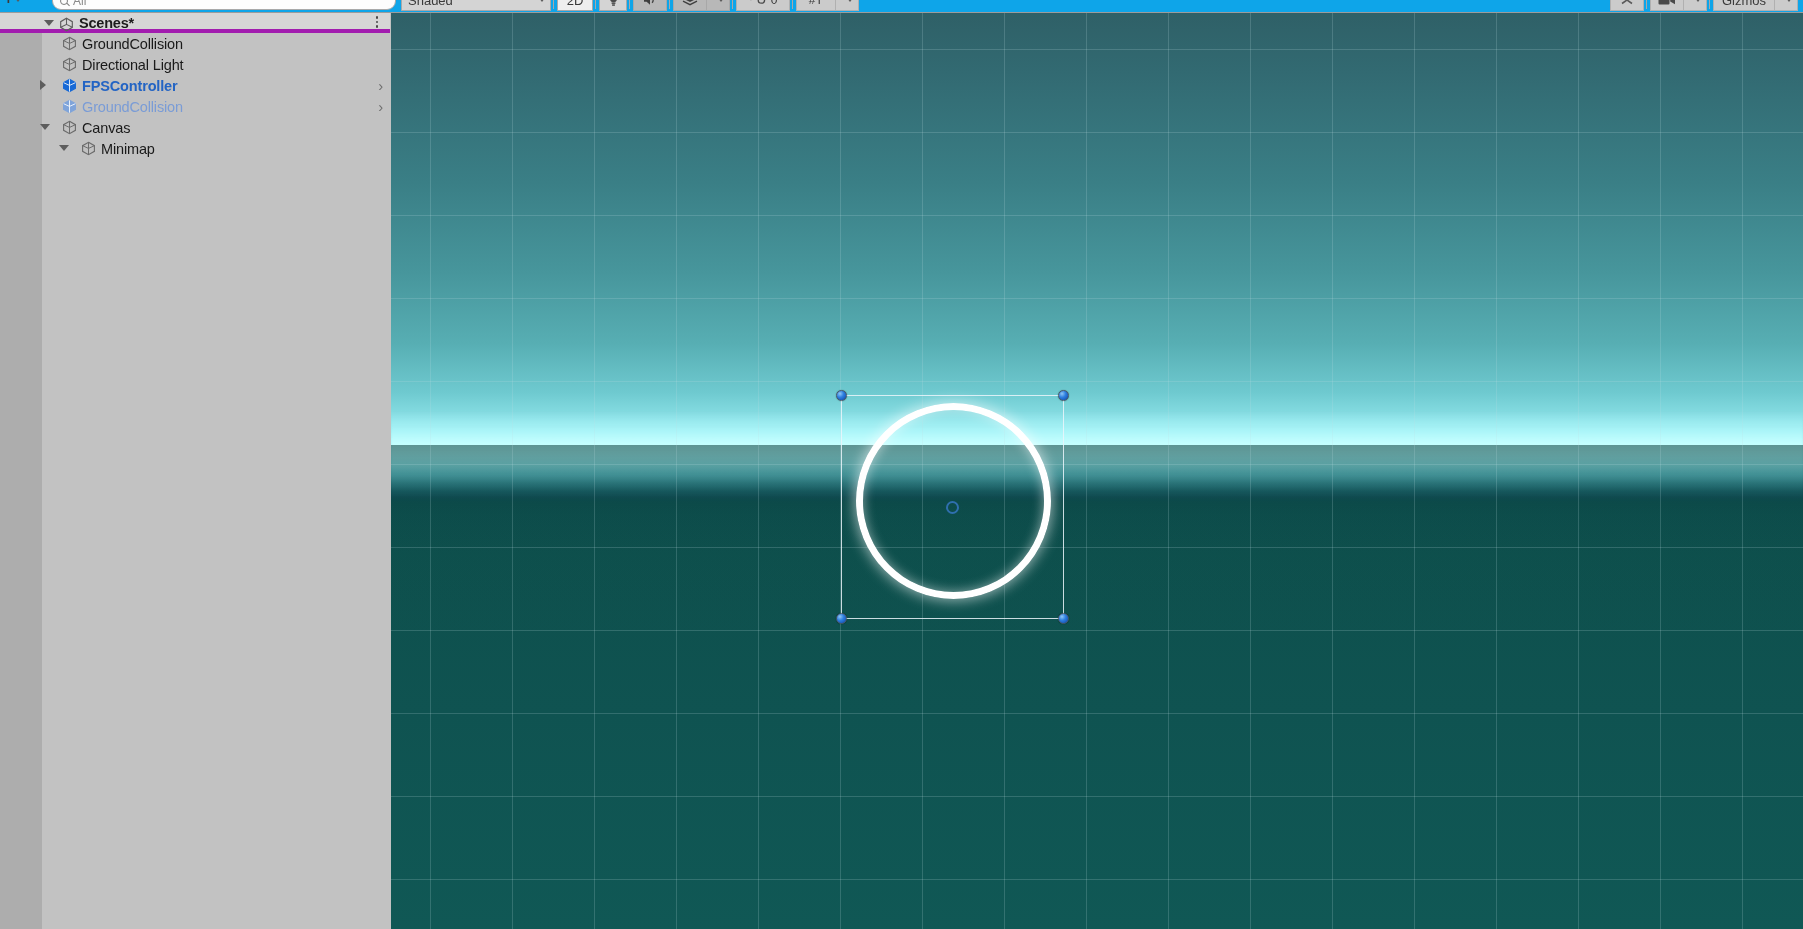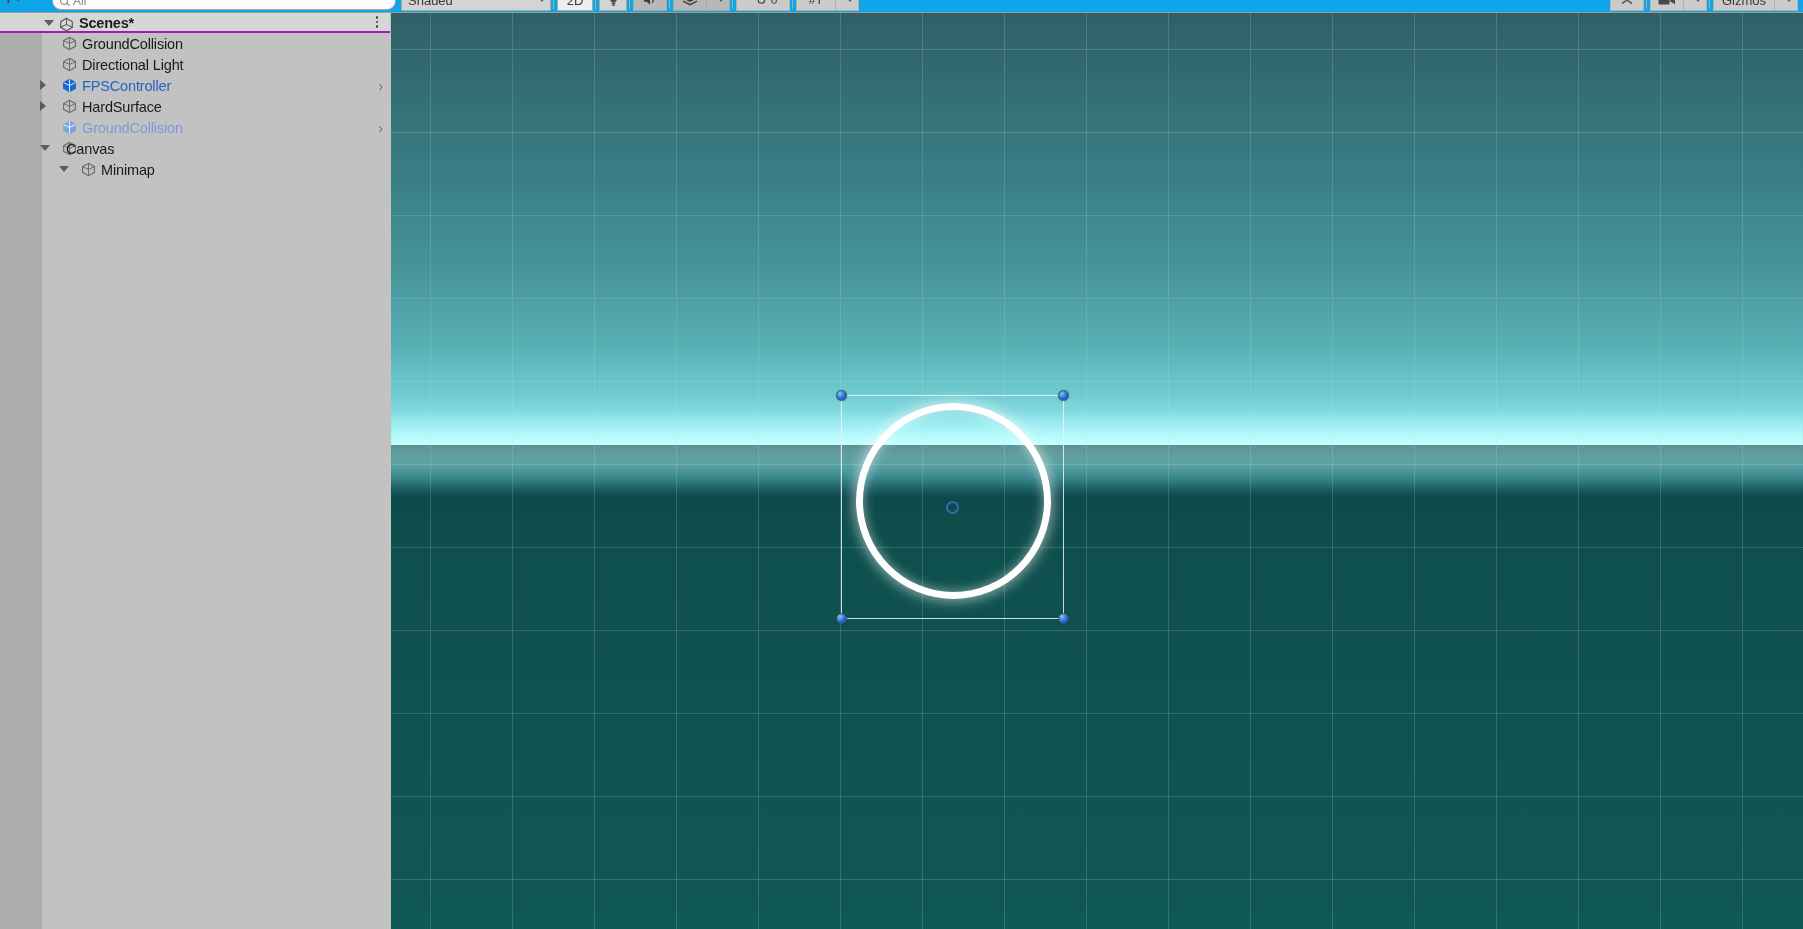--- a/index.html
+++ b/index.html
@@ -65,21 +65,21 @@
     background: #c2c2c2;
   }
   .h-gutter {
     position: absolute; left: 0; top: 0; width: 42px; height: 916px;
     background: #adadad;
   }
   .h-scene-header {
     position: absolute; left: 0; top: 0; width: 390px; height: 20px;
     background: #d6d6d6;
     display: flex; align-items: center;
-    border-bottom: 2px solid #a21caf;
+    border-bottom: 4px solid #a21caf;
   }
   .h-scene-arrow {
     position: absolute; left: 44px; top: 7px;
     border-left: 5px solid transparent; border-right: 5px solid transparent;
     border-top: 6px solid #5d5d5d;
   }
   .h-scene-icon { position: absolute; left: 59px; top: 4px; }
   .h-scene-name {
     position: absolute; left: 79px; top: 2px;
     font-size: 14.5px; font-weight: bold; color: #1c1c1c;
@@ -316,46 +316,38 @@
                 <path d="M8 1.4V7.9L1.7 5M8 7.9l6.3-2.9M8 7.9v6.7" fill="none" stroke="#6b6b6b" stroke-width="1.05" opacity="1"></path>
               </svg></span>
             <span class="label" style="left: 82px;">Directional Light</span>
           </div>
           <div class="h-row">
             <span class="twisty closed" style="left: 40px; top: 5px;"></span>
             <span class="go-icon" style="left: 62px; top: 3px;"><svg width="15" height="15" viewBox="0 0 16 16">
                 <path d="M8 1.4 14.3 5v6L8 14.6 1.7 11V5z" fill="#1769d6" stroke="#1769d6" stroke-width="1.2"></path>
                 <path d="M8 1.4V7.9L1.7 5M8 7.9l6.3-2.9M8 7.9v6.7" fill="none" stroke="#ffffff" stroke-width="1.05" opacity="0.85"></path>
               </svg></span>
-            <span class="label lbl-blue" style="left: 82px;">FPSController</span>
+            <span class="label lbl-blue" style="left: 82px; font-weight: bold;">FPSController</span>
             <span class="chev">›</span>
           </div>
           <div class="h-row">
-            <span class="twisty closed" style="left: 40px; top: 5px;"></span>
+            <span class="go-icon" style="left: 62px; top: 3px;"><svg width="15" height="15" viewBox="0 0 16 16">
+                <path d="M8 1.4 14.3 5v6L8 14.6 1.7 11V5z" fill="#7fa4da" stroke="#7fa4da" stroke-width="1.2"></path>
+                <path d="M8 1.4V7.9L1.7 5M8 7.9l6.3-2.9M8 7.9v6.7" fill="none" stroke="#ffffff" stroke-width="1.05" opacity="0.85"></path>
+              </svg></span>
+            <span class="label lbl-bluefade" style="left: 82px;">GroundCollision</span>
+            <span class="chev">›</span>
+          </div>
+          <div class="h-row">
+            <span class="twisty" style="left: 40px; top: 7px;"></span>
             <span class="go-icon" style="left: 62px; top: 3px;"><svg width="15" height="15" viewBox="0 0 16 16">
                 <path d="M8 1.4 14.3 5v6L8 14.6 1.7 11V5z" fill="none" stroke="#6b6b6b" stroke-width="1.2"></path>
                 <path d="M8 1.4V7.9L1.7 5M8 7.9l6.3-2.9M8 7.9v6.7" fill="none" stroke="#6b6b6b" stroke-width="1.05" opacity="1"></path>
               </svg></span>
-            <span class="label" style="left: 82px;">HardSurface</span>
-          </div>
-          <div class="h-row">
-            <span class="go-icon" style="left: 62px; top: 3px;"><svg width="15" height="15" viewBox="0 0 16 16">
-                <path d="M8 1.4 14.3 5v6L8 14.6 1.7 11V5z" fill="#7fa4da" stroke="#7fa4da" stroke-width="1.2"></path>
-                <path d="M8 1.4V7.9L1.7 5M8 7.9l6.3-2.9M8 7.9v6.7" fill="none" stroke="#ffffff" stroke-width="1.05" opacity="0.85"></path>
-              </svg></span>
-            <span class="label lbl-bluefade" style="left: 82px;">GroundCollision</span>
-            <span class="chev">›</span>
-          </div>
-          <div class="h-row">
-            <span class="twisty" style="left: 40px; top: 7px;"></span>
-            <span class="go-icon" style="left: 62px; top: 3px;"><svg width="15" height="15" viewBox="0 0 16 16">
-                <path d="M8 1.4 14.3 5v6L8 14.6 1.7 11V5z" fill="none" stroke="#6b6b6b" stroke-width="1.2"></path>
-                <path d="M8 1.4V7.9L1.7 5M8 7.9l6.3-2.9M8 7.9v6.7" fill="none" stroke="#6b6b6b" stroke-width="1.05" opacity="1"></path>
-              </svg></span>
-            <span class="label" style="left: 66px;">Canvas</span>
+            <span class="label" style="left: 82px;">Canvas</span>
           </div>
           <div class="h-row">
             <span class="twisty" style="left: 59px; top: 7px;"></span>
             <span class="go-icon" style="left: 81px; top: 3px;"><svg width="15" height="15" viewBox="0 0 16 16">
                 <path d="M8 1.4 14.3 5v6L8 14.6 1.7 11V5z" fill="none" stroke="#6b6b6b" stroke-width="1.2"></path>
                 <path d="M8 1.4V7.9L1.7 5M8 7.9l6.3-2.9M8 7.9v6.7" fill="none" stroke="#6b6b6b" stroke-width="1.05" opacity="1"></path>
               </svg></span>
             <span class="label" style="left: 101px;">Minimap</span>
           </div>
         </div>

